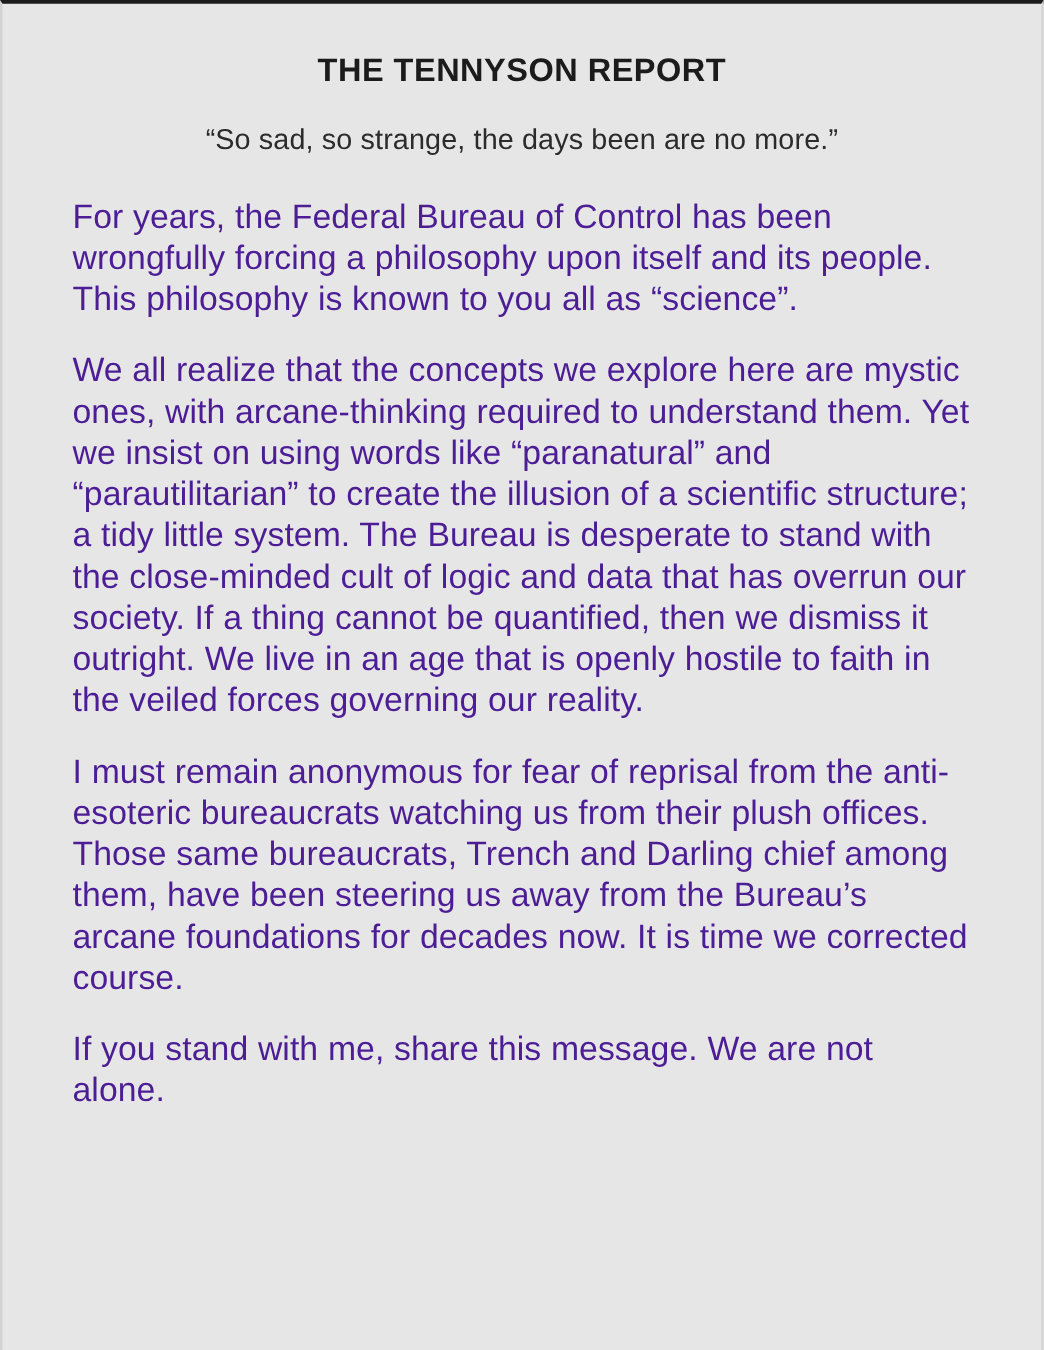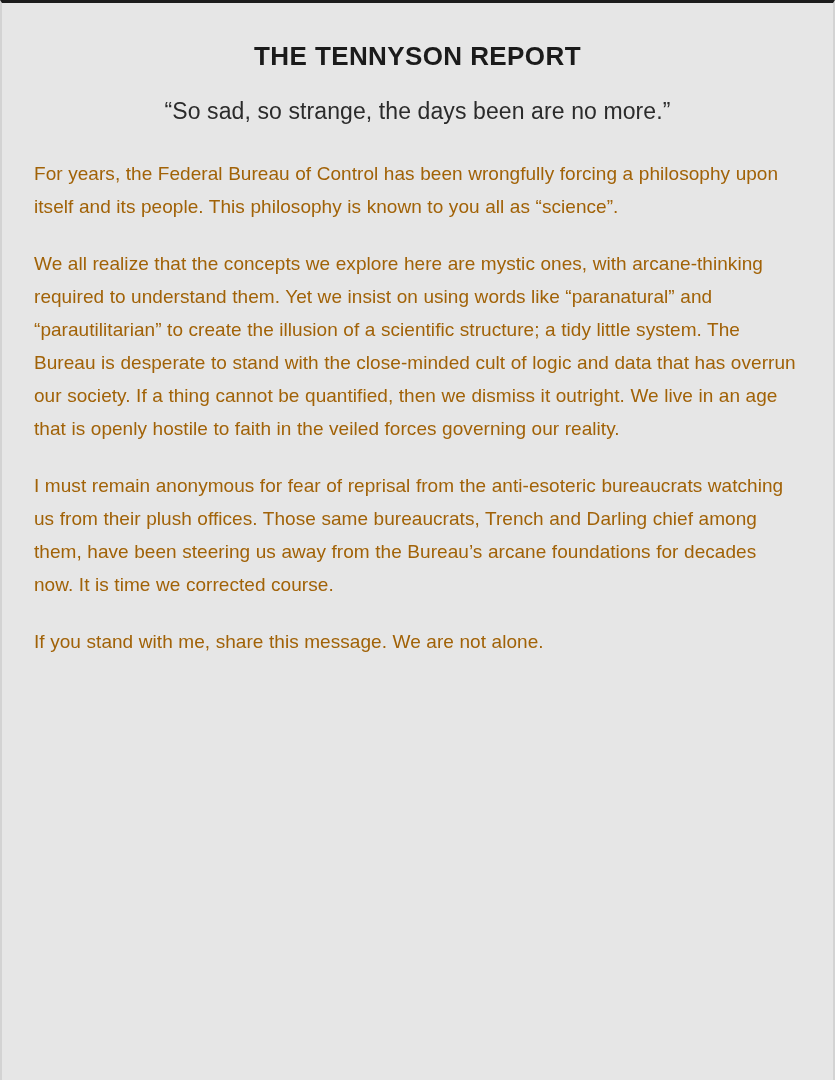--- a/index.html
+++ b/index.html
@@ -20,21 +20,21 @@
     height: 1080px;
     background: #e6e6e6;
     border-left: 2px solid #d3d3d3;
     border-right: 2px solid #d3d3d3;
     border-top: 3px solid #1c1c1c;
     padding: 0;
   }
   .doc {
     box-sizing: border-box;
     width: 100%;
-    padding: 0 32px;
+    padding: 0 56px;
   }
   .doc-title {
     margin: 0;
     padding-top: 38px;
     text-align: center;
     font-size: 26px;
     font-weight: bold;
     letter-spacing: 0.4px;
     color: #1b1b1b;
     font-family: "Liberation Sans", sans-serif;
@@ -47,23 +47,23 @@
     font-weight: normal;
     color: #2b2b2b;
     letter-spacing: 0.1px;
   }
   .body-copy {
     padding-top: 20px;
   }
   .doc-paragraph {
     margin: 0 0 12px 0;
     padding-top: 12px;
-    font-size: 19px;
+    font-size: 27px;
     line-height: 33px;
-    color: #a16207;
+    color: #4c1d95;
     text-align: left;
     letter-spacing: 0.05px;
     word-spacing: 0.2px;
   }
   .doc-paragraph:last-child {
     margin-bottom: 0;
   }
 </style>
 </head>
 <body>

